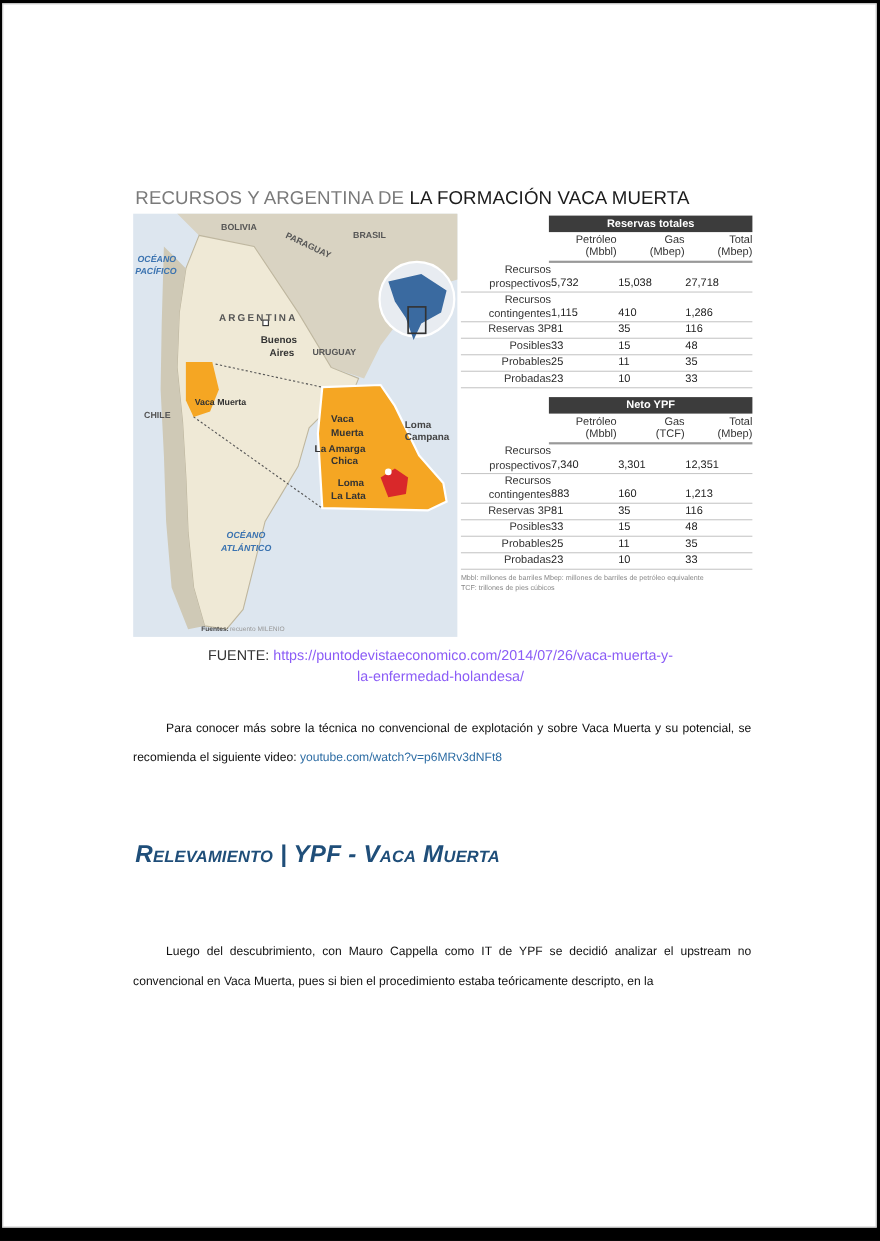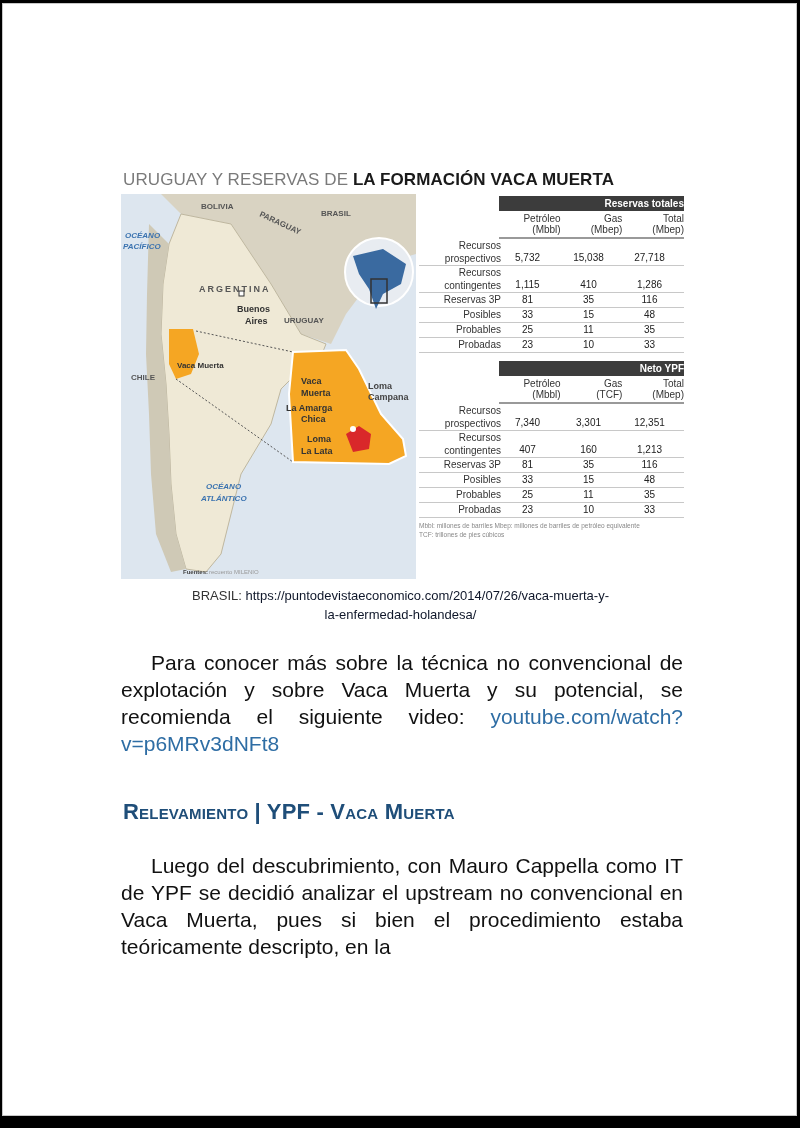--- a/index.html
+++ b/index.html
@@ -2,50 +2,50 @@
 <html><head>
   <meta charset="utf-8">
   <style>
     html, body { margin: 0; padding: 0; }
     body { width: 800px; height: 1128px; background: #000; position: relative; overflow: hidden;
            font-family: "Liberation Sans", sans-serif; }
     .page { position: absolute; left: 2px; top: 3px; width: 795px; height: 1113px; background: #fff;
             border: 1px solid #c8c8c8; box-sizing: border-box; }
     .figure { position: absolute; left: 118px; top: 160px; width: 565px; height: 415px; }
     .fig-title { position: absolute; left: 2px; top: 6px; font-size: 17px; color: #7a7a7a; letter-spacing: 0.1px; white-space: nowrap; }
-    .fig-title b { color: #1a1a1a; font-weight: bold; }
+    .fig-title b { color: #1a1a1a; font-weight: normal; }
     .map { position: absolute; left: 0; top: 30px; width: 295px; height: 385px; }
     .tables { position: absolute; left: 298px; top: 32px; width: 265px; font-family: "Liberation Sans", sans-serif; }
-    .tbl-head { background: #3c3c3c; color: #fff; font-weight: bold; font-size: 10px; text-align: right;
+    .tbl-head { background: #3c3c3c; color: #fff; font-weight: bold; font-size: 10px; text-align: center;
                 margin-left: 80px; height: 15px; line-height: 15px; }
     .colhdr { display: flex; margin-left: 80px; font-size: 10px; color: #333; text-align: right;
               border-bottom: 2px solid #999; padding: 2px 0; line-height: 11px; }
     .colhdr div { flex: 1; }
     .row { display: flex; font-size: 10px; color: #222; border-bottom: 1px solid #c8c8c8; line-height: 14px; }
     .row .lbl { width: 82px; color: #333; text-align: right; }
-    .row .v { flex: 1; text-align: center; padding-right: 8px; }
+    .row .v { flex: 1; text-align: left; padding-right: 8px; }
     .row.tall .lbl { line-height: 13px; }
     .row.tall .v { align-self: flex-end; }
     .notes { font-size: 6.5px; color: #888; margin-top: 3px; line-height: 9px; }
     .caption { position: absolute; left: 0; width: 795px; top: 582px; text-align: center; font-size: 13px; color: #333; line-height: 19px; }
-    .caption a { color: #0f172a; text-decoration: none; }
-    .para { position: absolute; left: 118px; width: 562px; font-size: 21px; line-height: 27px; color: #111; text-align: justify; }
+    .caption a { color: #8b5cf6; text-decoration: none; }
+    .para { position: absolute; left: 118px; width: 562px; font-size: 11px; line-height: 27px; color: #111; text-align: justify; }
     .para .indent { display: inline-block; width: 30px; }
     .para a { color: #2e6da4; text-decoration: none; }
-    .heading { position: absolute; left: 120px; top: 795px; font-size: 22px; font-weight: bold; color: #1f4e79; font-variant: small-caps; letter-spacing: 0.2px; }
+    .heading { position: absolute; left: 120px; top: 760px; font-size: 22px; font-weight: bold; color: #1f4e79; font-variant: small-caps; letter-spacing: 0.2px; font-style: italic; }
     .bottom-bar { position: absolute; left: 0; top: 1117px; width: 800px; height: 11px; background: #000; }
   </style>
 </head>
 <body>
 
 <div class="page">
 
   <div class="figure">
     <div class="fig-title">
-      <span>URUGUAY Y RESERVAS DE </span><b>LA FORMACIÓN VACA MUERTA</b>
+      <span>RECURSOS Y ARGENTINA DE </span><b>LA FORMACIÓN VACA MUERTA</b>
     </div>
 
     <svg class="map" viewBox="0 0 295 385" width="295" height="385">
       <rect x="0" y="0" width="295" height="385" fill="#dde6ef"></rect>
       <path d="M40,0 L295,0 L295,60 L260,70 L240,100 L225,120 L210,150 L180,140 L150,90 L110,30 L60,20 Z" fill="#d9d3c2"></path>
       <path d="M60,20 L110,30 L150,90 L180,140 L205,150 L195,175 L175,180 L160,195 L150,230 L135,255 L120,280 L110,320 L100,360 L85,378 L65,375 L55,340 L50,290 L48,240 L45,190 L40,140 L42,90 L48,50 Z" fill="#efe9d6" stroke="#bfb79f" stroke-width="1"></path>
       <path d="M28,30 L48,50 L42,90 L40,140 L45,190 L48,240 L50,290 L55,340 L65,375 L50,378 L35,340 L30,280 L28,220 L25,160 L26,100 Z" fill="#cfc9b6"></path>
       <path d="M48,135 L72,135 L78,160 L70,180 L55,185 L48,170 Z" fill="#f5a623"></path>
       <path d="M172,158 L225,156 L238,175 L260,220 L282,245 L285,262 L268,270 L172,268 L168,200 Z" fill="#f5a623" stroke="#fff" stroke-width="2"></path>
       <path d="M225,240 L238,232 L250,240 L248,255 L232,258 Z" fill="#d9282a"></path>
@@ -137,21 +137,21 @@
           <div><span>Total</span><br><span>(Mbep)</span></div>
         </div>
         <div class="row tall">
             <div class="lbl"><span>Recursos</span><br><span>prospectivos</span></div>
             <div class="v">7,340</div>
             <div class="v">3,301</div>
             <div class="v">12,351</div>
           </div>
         <div class="row tall">
             <div class="lbl"><span>Recursos</span><br><span>contingentes</span></div>
-            <div class="v">407</div>
+            <div class="v">883</div>
             <div class="v">160</div>
             <div class="v">1,213</div>
           </div>
         <div class="row">
             <div class="lbl">Reservas 3P</div>
             <div class="v">81</div>
             <div class="v">35</div>
             <div class="v">116</div>
           </div>
         <div class="row">
@@ -175,21 +175,21 @@
       </div>
 
       <div class="notes">
         <div>Mbbl: millones de barriles    Mbep: millones de barriles de petróleo equivalente</div>
         <div>TCF: trillones de pies cúbicos</div>
       </div>
     </div>
   </div>
 
   <div class="caption">
-    <span>BRASIL: </span><a>https://puntodevistaeconomico.com/2014/07/26/vaca-muerta-y-</a><br>
+    <span>FUENTE: </span><a>https://puntodevistaeconomico.com/2014/07/26/vaca-muerta-y-</a><br>
     <a>la-enfermedad-holandesa/</a>
   </div>
 
   <div class="para" style="top:645px">
     <span class="indent"></span><span>Para conocer más sobre la técnica no convencional de explotación y sobre Vaca Muerta y su potencial, se recomienda el siguiente video: </span><a>youtube.com/watch?v=p6MRv3dNFt8</a>
   </div>
 
   <div class="heading">Relevamiento | YPF - Vaca Muerta</div>
 
   <div class="para" style="top:848px">

